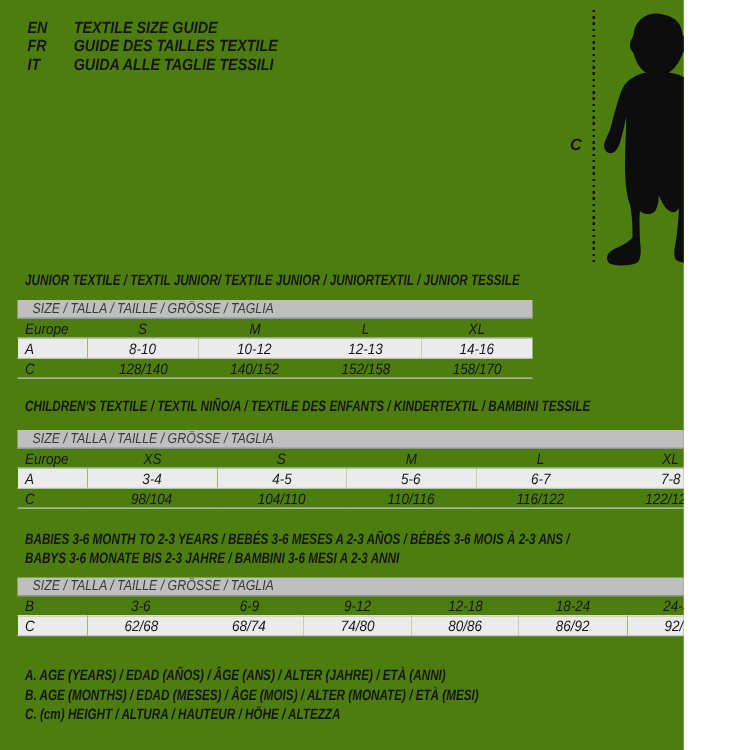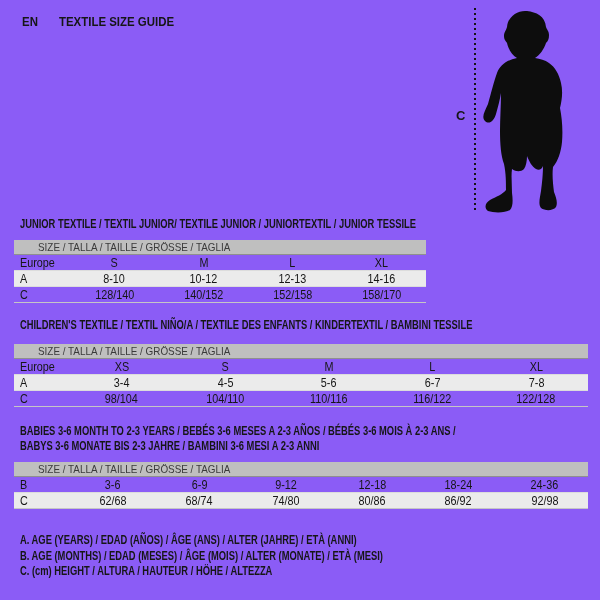--- a/index.html
+++ b/index.html
@@ -1,18 +1,18 @@
 <!DOCTYPE html>
 <html><head>
 <meta charset="utf-8">
 <style>
   html,body{margin:0;padding:0;background:#fff;}
   #screen{
-    position:relative;width:600px;height:600px;background:#8b5cf6;overflow:hidden;
-    font-family:"Liberation Sans",sans-serif;color:#161616;
+    position:relative;width:547px;height:600px;background:#4d7c0f;overflow:hidden;
+    font-family:"Liberation Sans",sans-serif;color:#161616;font-style:italic;
   }
   
   .sx{display:inline-block;transform:scaleX(.88);transform-origin:0 50%;white-space:nowrap;}
   .sxc{display:inline-block;transform:scaleX(.9);transform-origin:50% 50%;white-space:nowrap;}
   .sxbar{display:inline-block;transform:scaleX(.86);transform-origin:0 50%;white-space:nowrap;}
 
   
   .langs{position:absolute;left:22px;top:14px;}
   .lang-row{display:flex;height:15px;align-items:center;font-weight:bold;font-size:13px;}
   .lang-code{width:37px;}
@@ -33,21 +33,21 @@
   #title-2{top:318px;}
   #title-3{top:424px;}
 
   
   .tblwrap{position:absolute;}
   #tblwrap-1{left:14px;top:240px;width:412px;}
   #tblwrap-2{left:14px;top:344px;width:574px;}
   #tblwrap-3{left:14px;top:462px;width:574px;}
   .sizebar{
     height:15px;background:#bfbfbf;border-bottom:1px solid #8f8f8f;
-    display:flex;align-items:center;padding-left:24px;box-sizing:border-box;
+    display:flex;align-items:center;padding-left:12px;box-sizing:border-box;
     font-size:11.5px;color:#3a3a3a;
   }
   table.size-table{width:100%;border-collapse:collapse;table-layout:fixed;}
   .size-table td{
     height:15px;padding:0;font-size:12px;text-align:center;
     border-bottom:1px solid #dcdcdc;overflow:hidden;margin-left:41px;
   }
   .size-table td.rowlabel{width:50px;text-align:left;padding-left:6px;}
   .size-table tr.alt{background:#ebebeb;}
   .size-table tr:last-child td{border-bottom:1px solid #c6c6c6;}
@@ -59,20 +59,28 @@
 </style>
 </head>
 <body>
 
 <div id="screen">
 
   <div class="langs">
     <div class="lang-row">
       <span class="lang-code"><span class="sx">EN</span></span>
       <span class="sx">TEXTILE SIZE GUIDE</span>
+    </div>
+    <div class="lang-row">
+      <span class="lang-code"><span class="sx">FR</span></span>
+      <span class="sx">GUIDE DES TAILLES TEXTILE</span>
+    </div>
+    <div class="lang-row">
+      <span class="lang-code"><span class="sx">IT</span></span>
+      <span class="sx">GUIDA ALLE TAGLIE TESSILI</span>
     </div>
   </div>
 
   <div class="dash-line"></div>
   <div class="c-label">C</div>
   <svg class="figure-svg" viewBox="440 0 160 220" aria-hidden="true">
     <path d="M527,11
          C518,10 508,16 507,27
          C506,31 504,32 504,36
          C504,40 506,41 507,43

